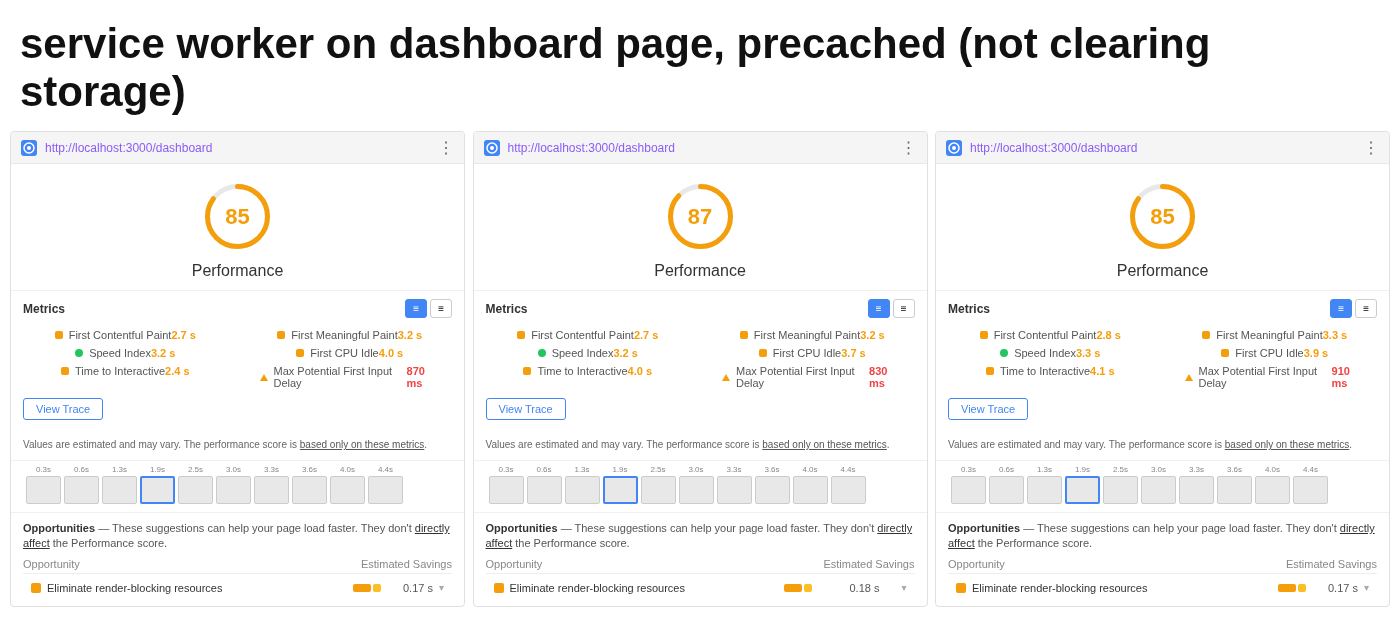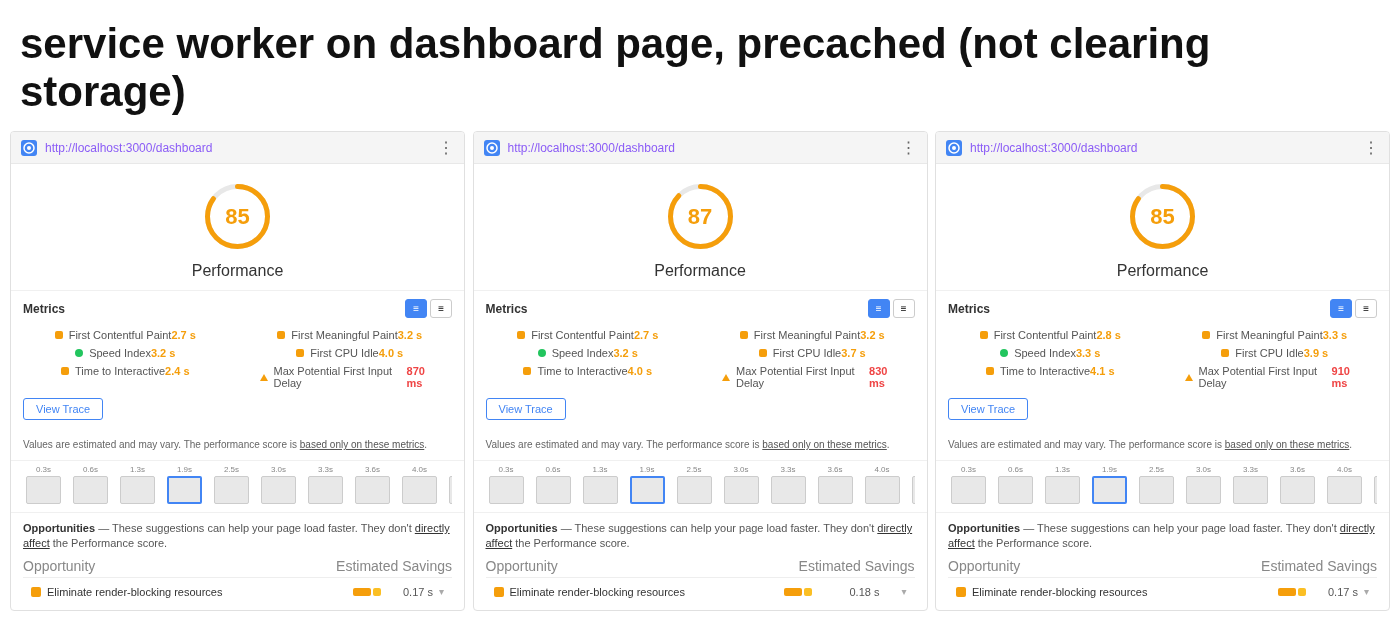--- a/index.html
+++ b/index.html
@@ -205,21 +205,21 @@
       padding: 4px 0 6px;
       line-height: 1.4;
     }
 
     .estimated-note a {
       color: #555;
     }
 
     .filmstrip-row {
       display: flex;
-      gap: 12px;
+      gap: 3px;
       padding: 4px 3px 8px;
       overflow: hidden;
     }
 
     .filmstrip-item {
       display: flex;
       flex-direction: column;
       align-items: center;
     }
 
@@ -260,21 +260,21 @@
     }
 
     .opp-header a {
       text-decoration: underline;
       color: #333;
     }
 
     .opp-table-header {
       display: flex;
       justify-content: space-between;
-      font-size: 14px;
+      font-size: 11px;
       color: #888;
       padding-bottom: 3px;
       border-bottom: 1px solid #eee;
       margin-bottom: 4px;
     }
 
     .opp-row {
       display: flex;
       align-items: flex-start;
       justify-content: space-between;

